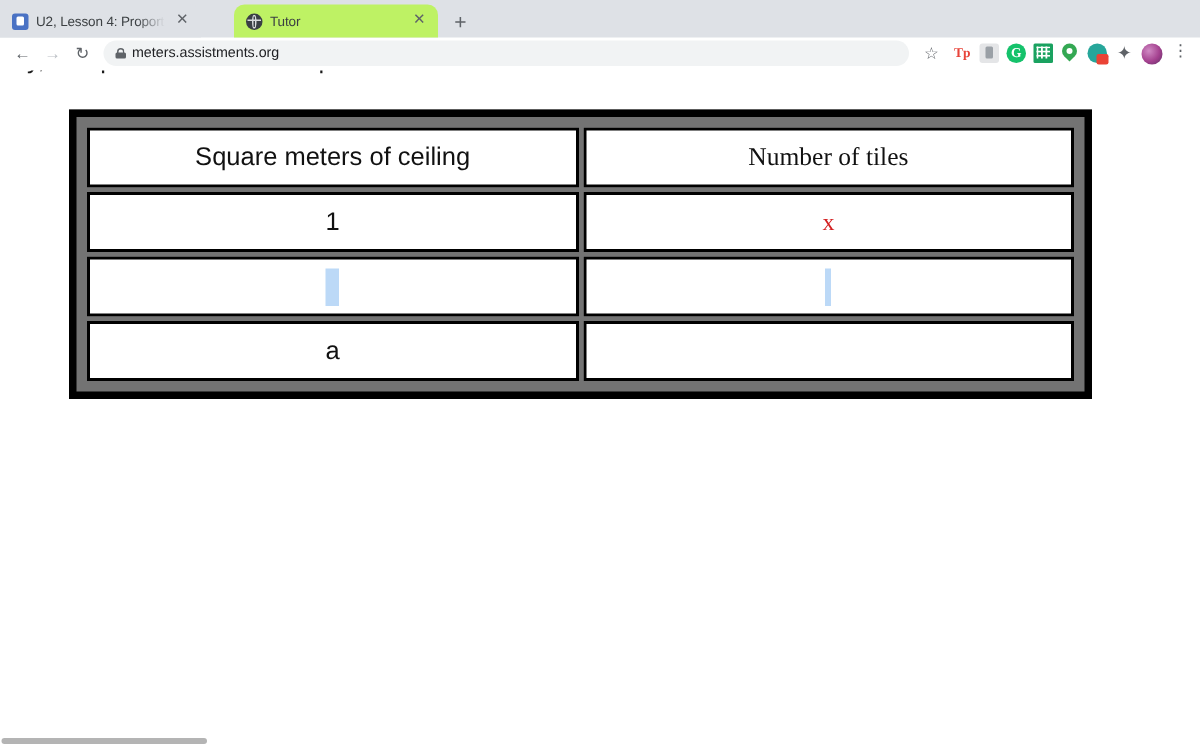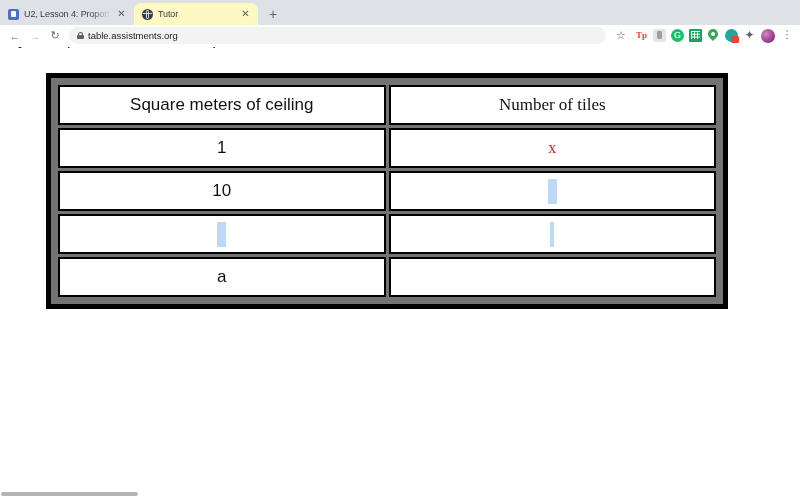--- a/index.html
+++ b/index.html
@@ -39,22 +39,23 @@
     border-top-right-radius: 7px;
     position: relative;
     overflow: hidden;
     white-space: nowrap;
   }
   .tab.inactive {
     background: #dee1e6;
     width: 134px;
   }
   .tab.active {
-    background: #fef9c3;
-    width: 124px;
+    background: #bef264;
+    width: 136px;
+    margin-left: 22px;
   }
   .tab-favicon {
     width: 11px; height: 11px;
     flex: 0 0 11px;
     display: flex; align-items: center; justify-content: center;
   }
   .fav-blue {
     width: 11px; height: 11px;
     background: #4a72c4;
     border-radius: 2px;
@@ -381,21 +382,21 @@
     <div class="newtab">+</div>
   </div>
 
   <div class="toolbar">
     <div class="navbtn">←</div>
     <div class="navbtn disabled">→</div>
     <div class="navbtn">↻</div>
 
     <div class="omnibox">
       <span class="lock-icon"></span>
-      <span class="url-text">table.assistments.org</span>
+      <span class="url-text">meters.assistments.org</span>
     </div>
 
     <div class="star-icon">☆</div>
 
     <div class="ext-icons">
       <span class="ext ext-tp">Tp</span>
       <span class="ext ext-grey"></span>
       <span class="ext ext-grammarly">G</span>
       <span class="ext ext-sheets"></span>
       <span class="ext ext-pin"></span>
@@ -418,26 +419,20 @@
           <td class="col-b hdr">Number of tiles</td>
         </tr>
 
         <tr>
           <td class="col-a">1</td>
           <td class="col-b">
             <span class="red-x">x</span>
           </td>
         </tr>
 
-        <tr>
-          <td class="col-a">10</td>
-          <td class="col-b">
-            <span class="sel-bar sel-wide"></span>
-          </td>
-        </tr>
 
         <tr>
           <td class="col-a">
             <span class="sel-bar sel-wide"></span>
           </td>
           <td class="col-b">
             <span class="sel-bar sel-narrow"></span>
           </td>
         </tr>
 

